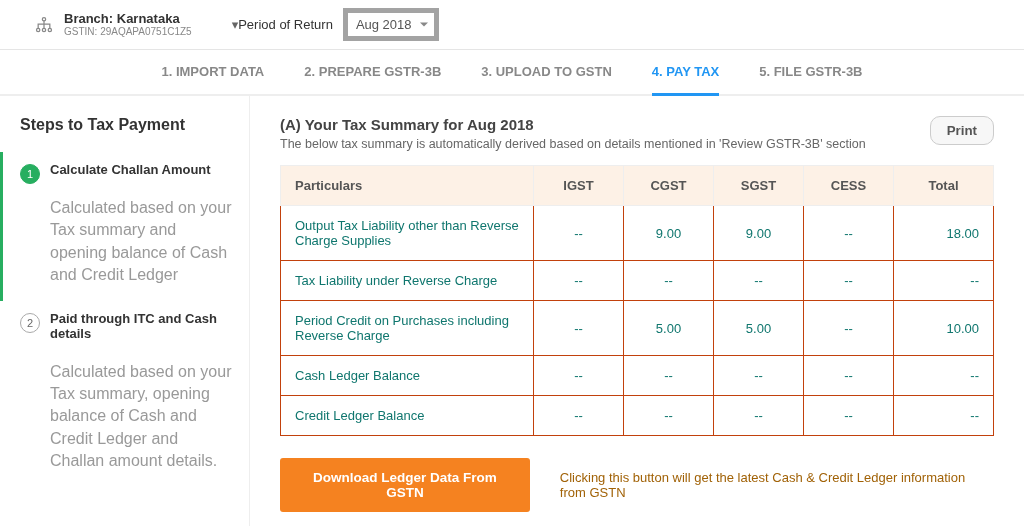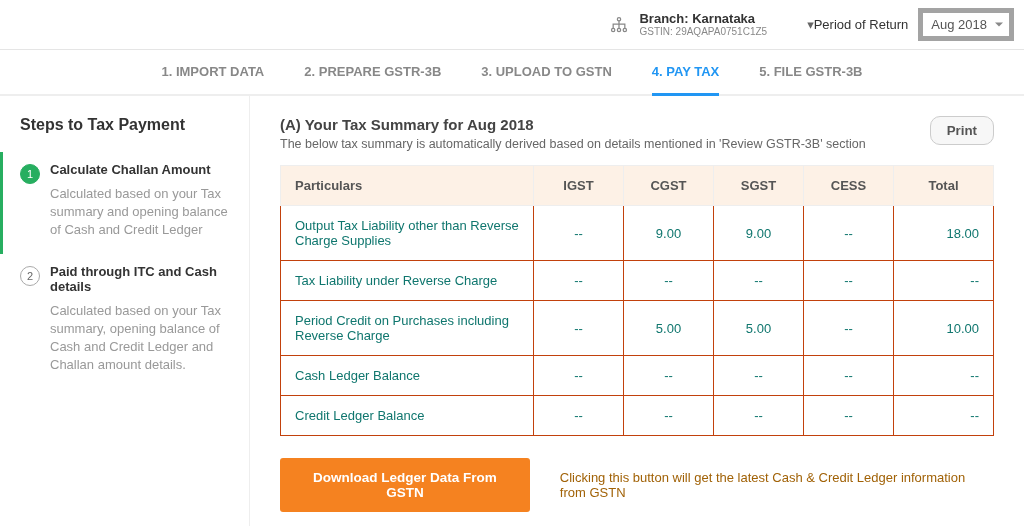--- a/index.html
+++ b/index.html
@@ -8,22 +8,22 @@
     font-family: 'Segoe UI', Arial, sans-serif;
     font-size: 13px;
     color: #555;
     background: #f5f5f5;
   }
   .topbar {
     background: #fff;
     border-bottom: 1px solid #e5e5e5;
     display: flex;
     align-items: center;
-    padding: 8px 10px;
-    justify-content: flex-end;
+    padding: 8px 34px;
+    justify-content: flex-start;
   }
   .branch {
     display: flex;
     align-items: center;
     gap: 10px;
     cursor: pointer;
   }
   .branch svg { flex:0 0 auto; }
   .branch-txt { line-height: 1.2; }
   .branch-name { font-weight: 600; color:#333; }
@@ -53,21 +53,21 @@
   .sidebar h3 { margin:0 0 18px; font-size:16px; color:#333; font-weight:600;}
   .side-step { display:flex; gap:10px; padding:10px 14px 14px 0; position:relative; }
   .side-step.active { border-left:3px solid #27ae60; margin-left:-20px; padding-left:17px;}
   .num {
     width:20px; height:20px; border-radius:50%; border:1px solid #aaa;
     display:flex; align-items:center; justify-content:center; font-size:11px; flex:0 0 auto;
     color:#666; background:#fff; margin-top:2px;
   }
   .side-step.active .num { background:#27ae60; border-color:#27ae60; color:#fff;}
   .side-title { font-weight:600; color:#333; font-size:13px;}
-  .side-desc { font-size:13px; color:#999; margin-top:8px; line-height:1.4;}
+  .side-desc { font-size:16px; color:#999; margin-top:20px; line-height:1.4;}
   .content { flex:1; padding:20px 30px; }
   .hdr-row { display:flex; justify-content:space-between; align-items:flex-start;}
   .summary-title { font-weight:600; font-size:15px; color:#444; margin:0 0 4px;}
   .summary-sub { font-size:12.5px; color:#666; margin-bottom:14px;}
   .print-btn {
     border:1px solid #ccc; background:#f7f7f7; color:#555; padding:6px 16px; font-weight:600;
     border-radius:10px; cursor:pointer;
   }
   table { width:100%; border-collapse:collapse; }
   thead th {

